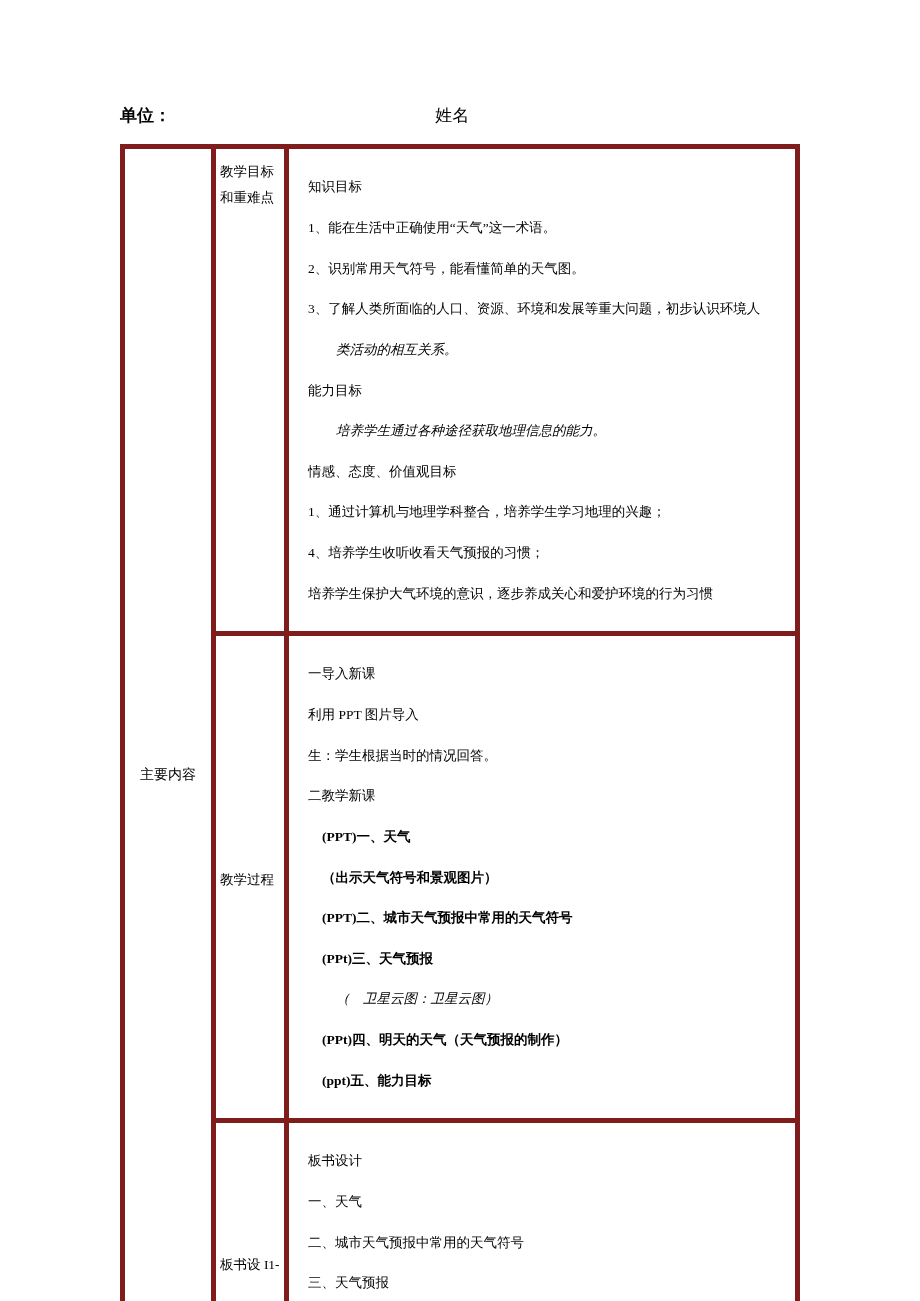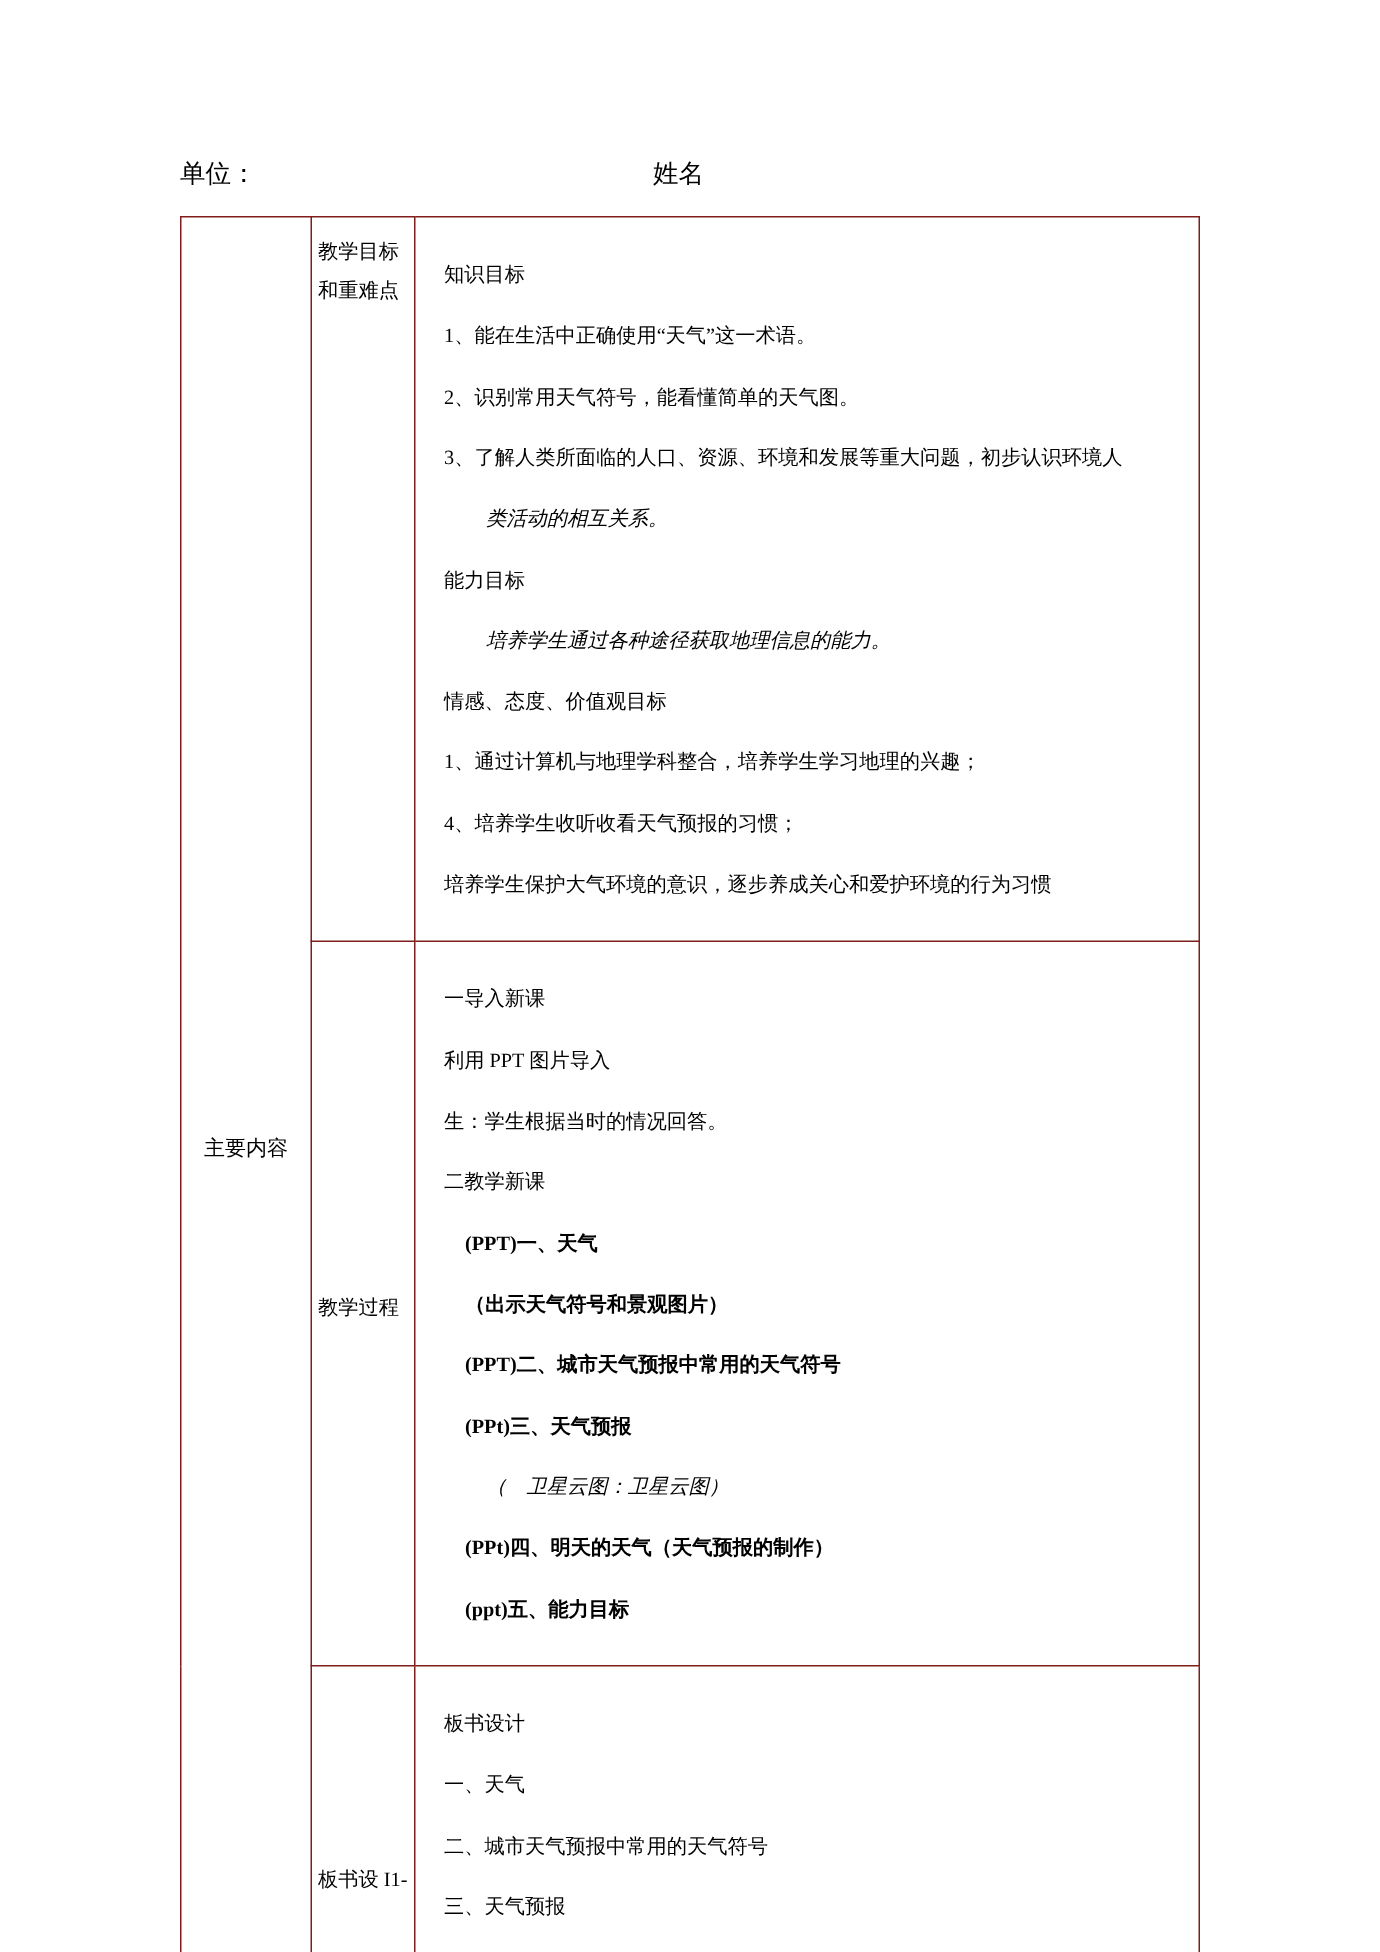--- a/index.html
+++ b/index.html
@@ -23,31 +23,32 @@
     text-align: center;
     margin: 20px 0 20px 0;
     letter-spacing: 1px;
   }
   .meta-row {
     font-size: 17px;
     margin-bottom: 12px;
   }
   .meta-label {
     display: inline-block;
+    font-weight: bold;
   }
   .meta-name {
     display: inline-block;
     margin-left: 260px;
   }
   table {
     border-collapse: collapse;
     width: 680px;
   }
   td {
-    border: 1px solid #7f1d1d;
+    border: 5px solid #7f1d1d;
     padding: 6px 4px;
     vertical-align: top;
     font-size: 13.5px;
   }
   td.col-a {
     width: 78px;
     text-align: center;
     vertical-align: middle;
     font-size: 14px;
   }

